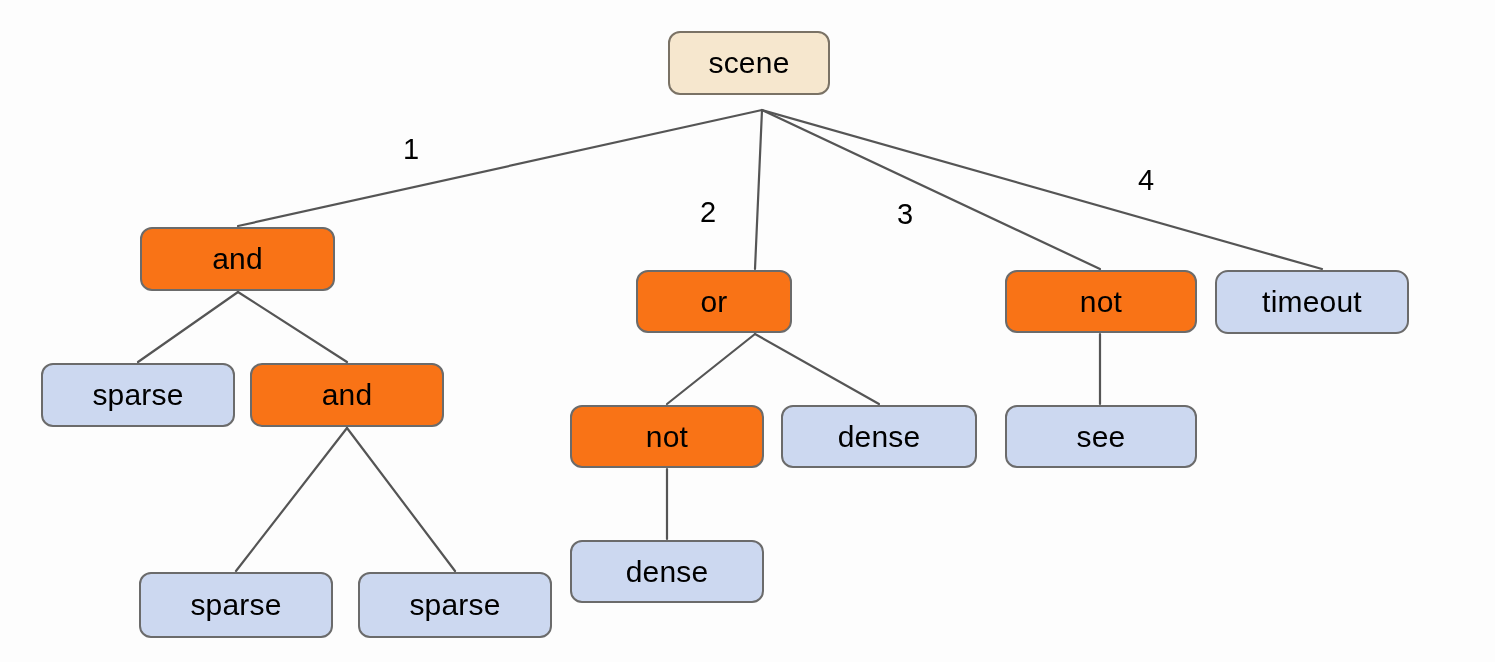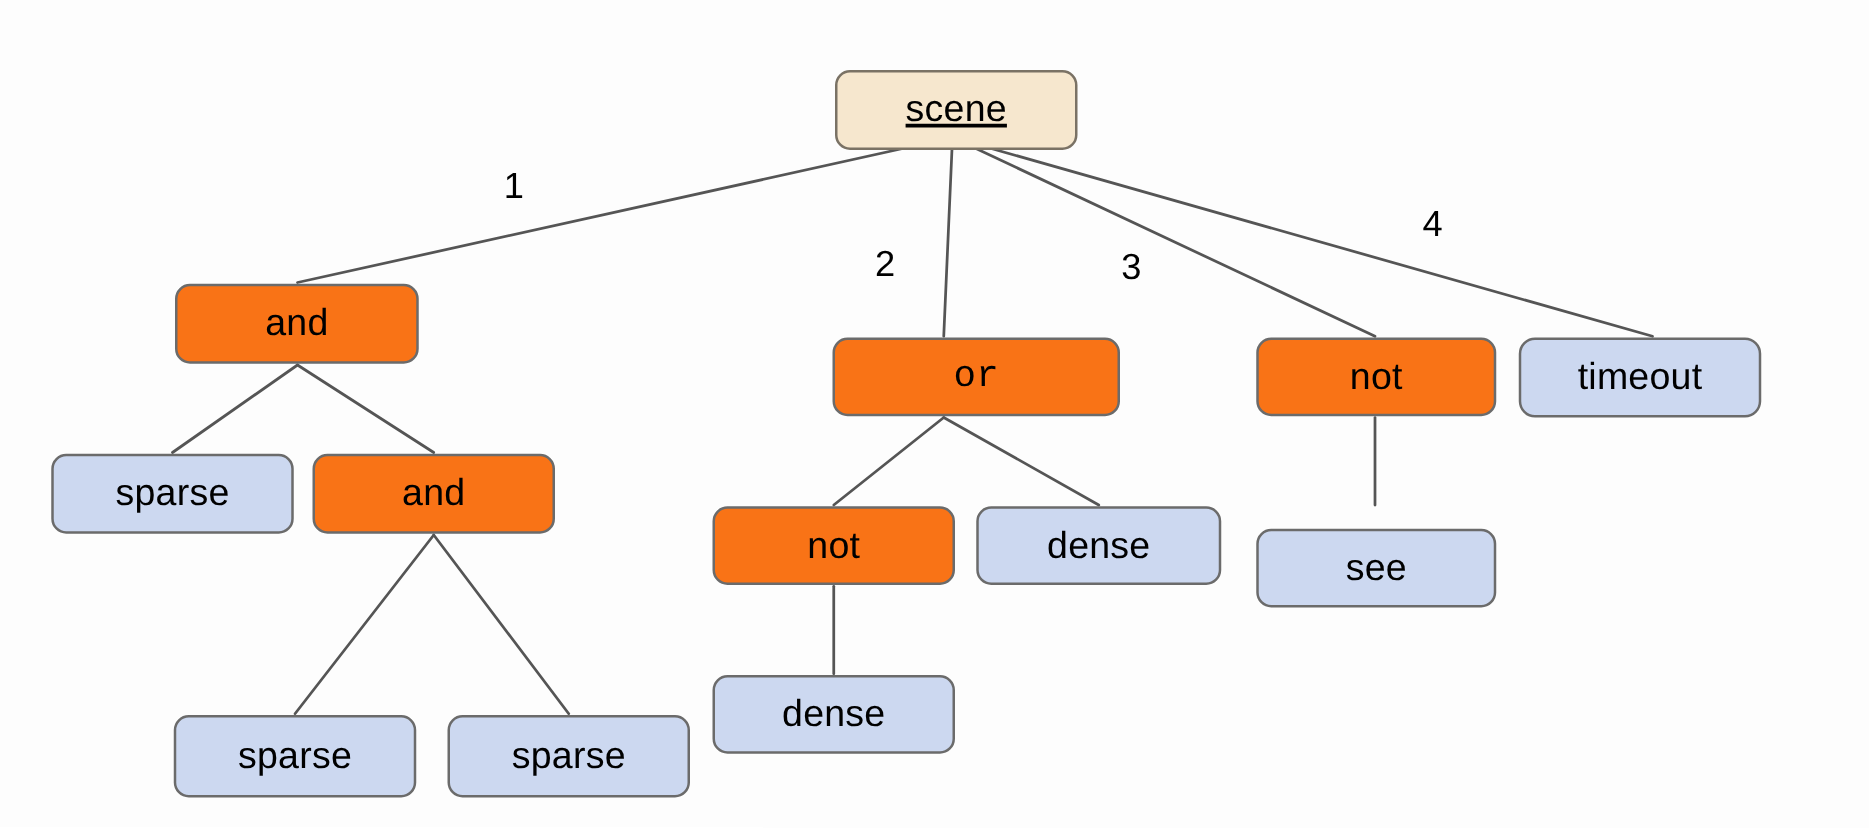--- a/index.html
+++ b/index.html
@@ -71,32 +71,32 @@
       <line x1="238" y1="292" x2="138" y2="362" stroke="#555555" stroke-width="2.2" stroke-linecap="round"></line>
       <line x1="238" y1="292" x2="347" y2="362" stroke="#555555" stroke-width="2.2" stroke-linecap="round"></line>
       <line x1="347" y1="428" x2="236" y2="571" stroke="#555555" stroke-width="2.2" stroke-linecap="round"></line>
       <line x1="347" y1="428" x2="455" y2="571" stroke="#555555" stroke-width="2.2" stroke-linecap="round"></line>
       <line x1="755" y1="334" x2="667" y2="404" stroke="#555555" stroke-width="2.2" stroke-linecap="round"></line>
       <line x1="755" y1="334" x2="879" y2="404" stroke="#555555" stroke-width="2.2" stroke-linecap="round"></line>
       <line x1="667" y1="469" x2="667" y2="539" stroke="#555555" stroke-width="2.2" stroke-linecap="round"></line>
       <line x1="1100" y1="334" x2="1100" y2="404" stroke="#555555" stroke-width="2.2" stroke-linecap="round"></line>
     </svg>
   <div id="nodes-layer">
-      <div class="node root" style="left: 668px; top: 56px; width: 194px; height: 64px; text-decoration: underline;">scene</div>
+      <div class="node root" style="left: 668px; top: 31px; width: 162px; height: 64px;">scene</div>
       <div class="node op" style="left: 140px; top: 227px; width: 195px; height: 64px;">and</div>
       <div class="node leaf" style="left: 41px; top: 363px; width: 194px; height: 64px;">sparse</div>
       <div class="node op" style="left: 250px; top: 363px; width: 194px; height: 64px;">and</div>
       <div class="node leaf" style="left: 139px; top: 572px; width: 194px; height: 66px;">sparse</div>
       <div class="node leaf" style="left: 358px; top: 572px; width: 194px; height: 66px;">sparse</div>
-      <div class="node op" style="left: 666px; top: 270px; width: 230px; height: 63px; font-family: Liberation Mono, monospace;">or</div>
+      <div class="node op" style="left: 636px; top: 270px; width: 156px; height: 63px;">or</div>
       <div class="node op" style="left: 570px; top: 405px; width: 194px; height: 63px;">not</div>
       <div class="node leaf" style="left: 781px; top: 405px; width: 196px; height: 63px;">dense</div>
       <div class="node leaf" style="left: 570px; top: 540px; width: 194px; height: 63px;">dense</div>
       <div class="node op" style="left: 1005px; top: 270px; width: 192px; height: 63px;">not</div>
-      <div class="node leaf" style="left: 1005px; top: 423px; width: 192px; height: 63px;">see</div>
+      <div class="node leaf" style="left: 1005px; top: 405px; width: 192px; height: 63px;">see</div>
       <div class="node leaf" style="left: 1215px; top: 270px; width: 194px; height: 64px; border-radius: 13px;">timeout</div>
     </div>
   <div id="labels-layer">
       <div class="edge-label" style="left: 403px; top: 135px;">1</div>
       <div class="edge-label" style="left: 700px; top: 198px;">2</div>
       <div class="edge-label" style="left: 897px; top: 200px;">3</div>
       <div class="edge-label" style="left: 1138px; top: 166px;">4</div>
     </div>
 </div>
 

